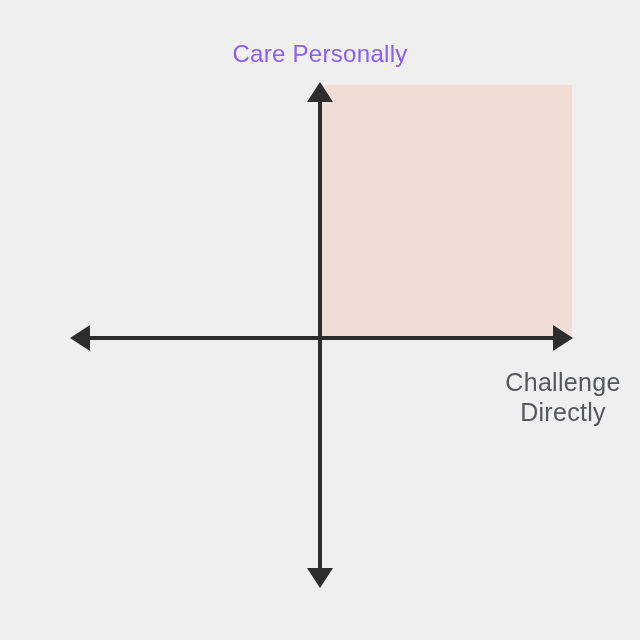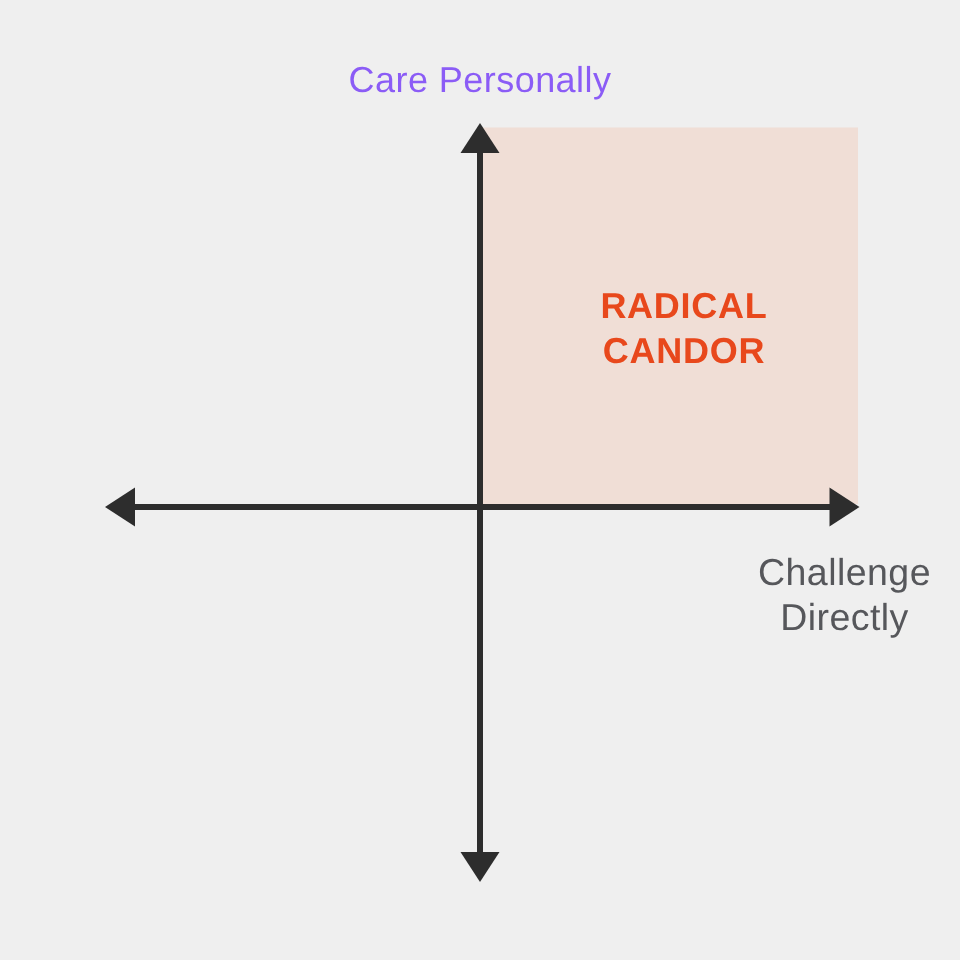--- a/index.html
+++ b/index.html
@@ -61,21 +61,20 @@
     line-height: 30px;
   }
 </style>
 </head>
 <body>
 
 <div class="stage" style="background: rgb(239, 239, 239);">
 
   <div class="quadrant" style="background: rgb(240, 222, 214);"></div>
 
-  <div class="quadrant-label" style="color: rgb(232, 72, 28);">RADICAL CANDOR</div>
 
   <svg class="axes" viewBox="0 0 640 640" xmlns="http://www.w3.org/2000/svg">
     <line x1="320" y1="97" x2="320" y2="573" stroke-width="4" stroke="#2D2D2D"></line>
     <line x1="84" y1="338" x2="558" y2="338" stroke-width="4" stroke="#2D2D2D"></line>
     <polygon points="320,82 307,102 333,102" fill="#2D2D2D"></polygon>
     <polygon points="320,588 307,568 333,568" fill="#2D2D2D"></polygon>
     <polygon points="70,338 90,325 90,351" fill="#2D2D2D"></polygon>
     <polygon points="573,338 553,325 553,351" fill="#2D2D2D"></polygon>
   </svg>
 

